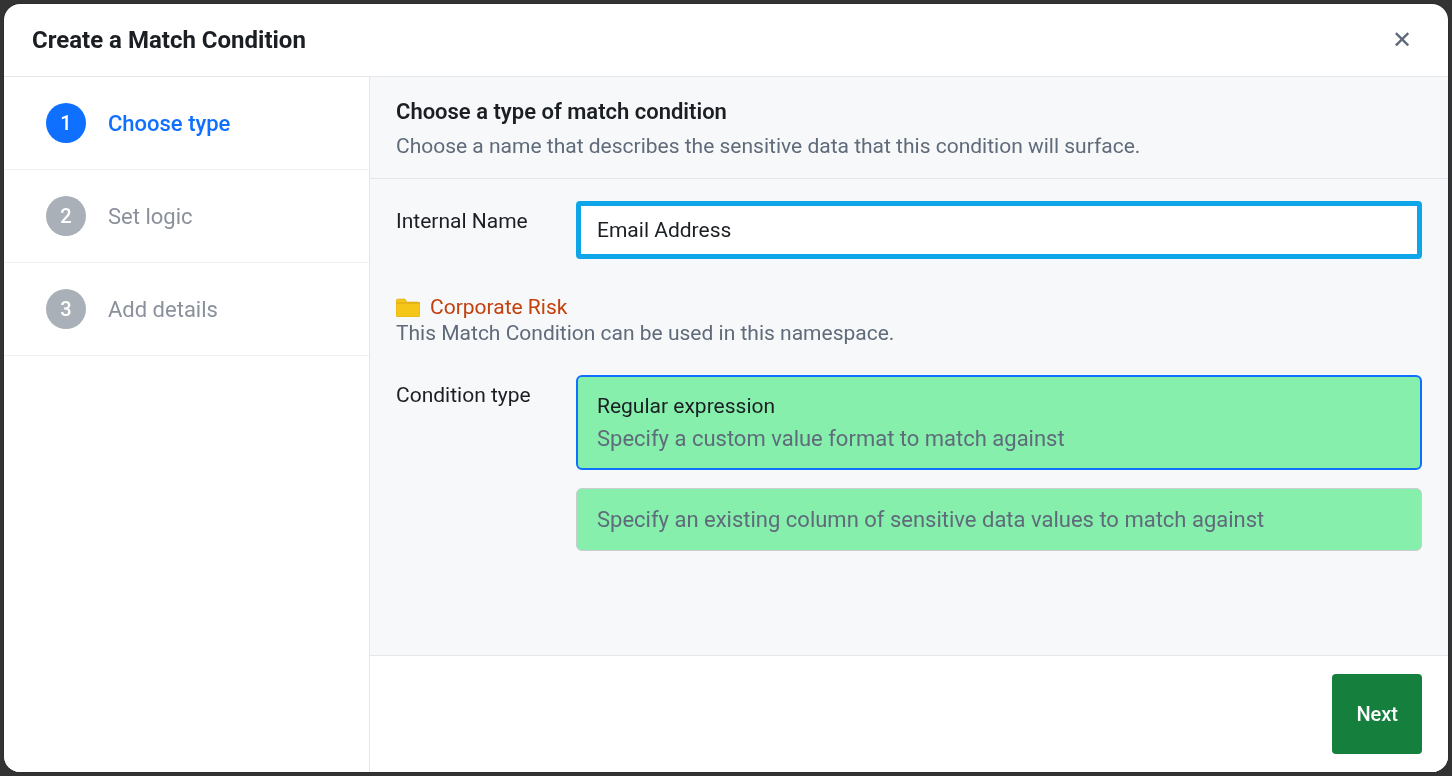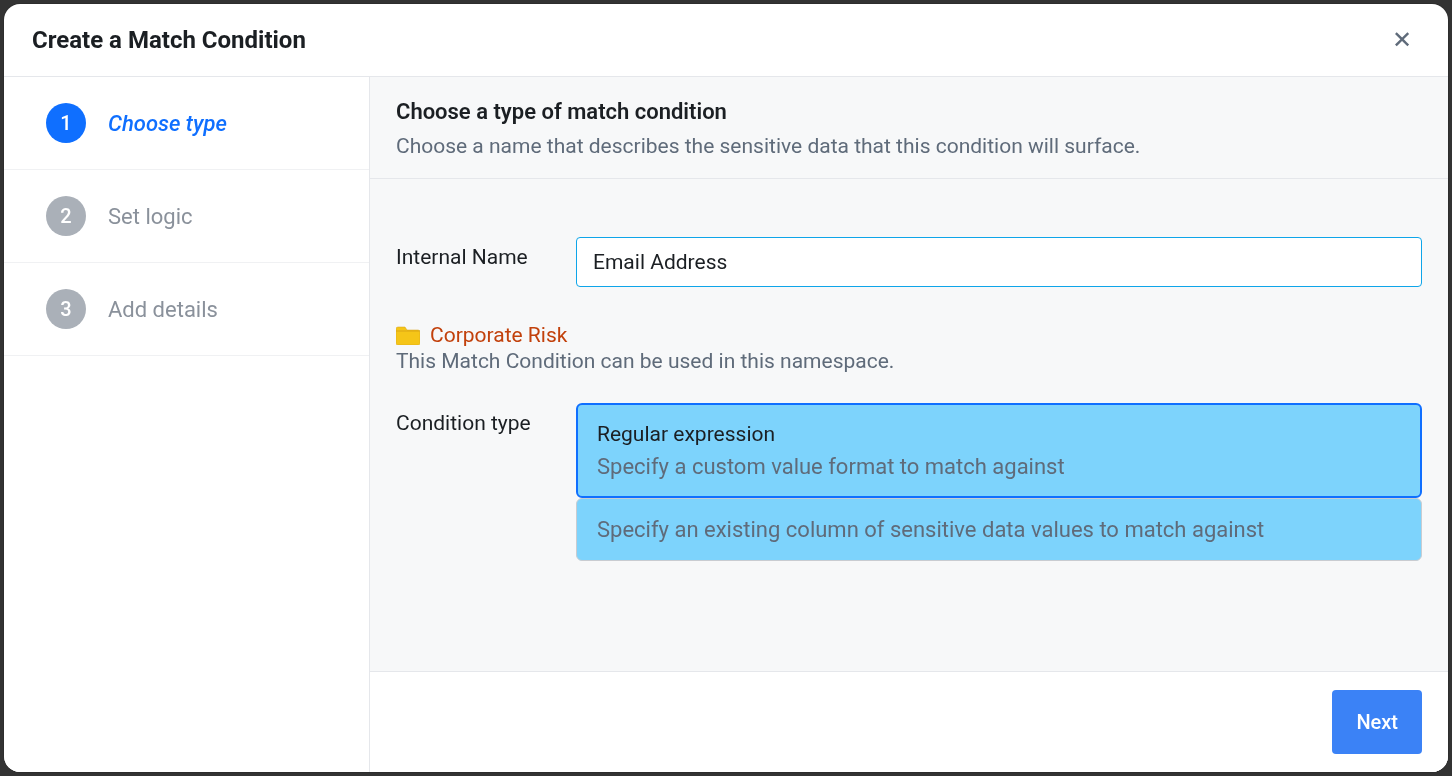--- a/index.html
+++ b/index.html
@@ -82,32 +82,30 @@
     }
     .step.inactive .step-badge {
       background: #aab0b8;
     }
     .step-label {
       font-size: 22px;
     }
     .step.active .step-label {
       color: #0f6fff;
       font-weight: 500;
-      font-style: italic;
     }
     .step.inactive .step-label {
       color: #8a919b;
     }
     .main {
       flex: 1;
       display: flex;
       flex-direction: column;
       background: #f7f8f9;
       min-width: 0;
-      gap: 36px;
     }
     .main-header {
       padding: 22px 26px 20px;
       border-bottom: 1px solid #e5e7eb;
     }
     .main-title {
       font-size: 22px;
       font-weight: 600;
       color: #1b1f23;
       margin-bottom: 10px;
@@ -134,21 +132,21 @@
       padding-top: 8px;
     }
     .form-control {
       flex: 1;
       min-width: 0;
     }
     .text-input {
       width: 100%;
       padding: 12px 16px;
       font-size: 21px;
-      border: 1px solid #0ea5e9;
+      border: 5px solid #0ea5e9;
       border-radius: 4px;
       background: #fff;
       color: #1b1f23;
       font-family: inherit;
     }
     .namespace-link {
       display: inline-flex;
       align-items: center;
       gap: 10px;
       font-size: 21px;
@@ -162,22 +160,23 @@
       width: 24px;
       height: 20px;
     }
     .namespace-hint {
       font-size: 21px;
       color: #5f6b7a;
     }
     .option-card {
       border: 1px solid #c9ccd1;
       border-radius: 6px;
-      background: #7dd3fc;
+      background: #86efac;
       padding: 18px 20px;
+      margin-bottom: 18px;
       cursor: pointer;
     }
     .option-card.selected {
       border: 2px solid #0f6fff;
       padding: 17px 19px;
     }
     .option-title {
       font-size: 21px;
       color: #1b1f23;
       margin-bottom: 8px;
@@ -187,26 +186,26 @@
       color: #5f6b7a;
     }
     .modal-footer {
       border-top: 1px solid #e5e7eb;
       background: #fff;
       padding: 18px 26px;
       display: flex;
       justify-content: flex-end;
     }
     .btn-primary {
-      background: #3b82f6;
+      background: #15803d;
       color: #fff;
       border: none;
       font-size: 20px;
       font-weight: 500;
-      padding: 20px 24px;
+      padding: 28px 24px;
       border-radius: 4px;
       cursor: pointer;
       font-family: inherit;
     }
   </style>
 </head>
 <body>
 
 <div class="modal">
   <div class="modal-header">

